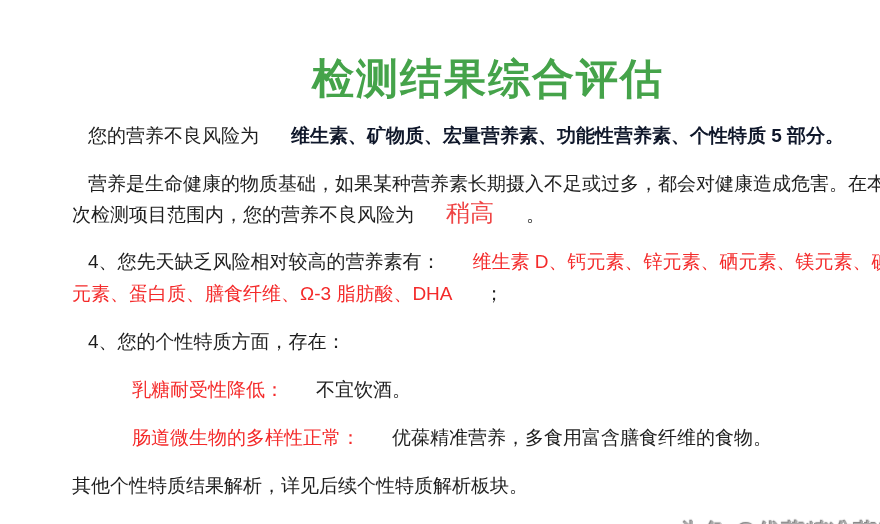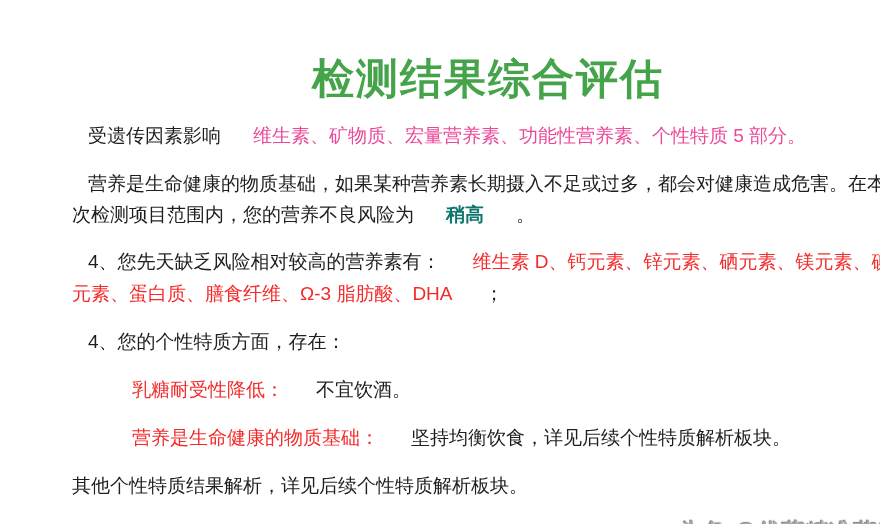--- a/index.html
+++ b/index.html
@@ -15,27 +15,27 @@
     text-align: center;
     color: #45a34a;
     font-size: 42px;
     font-weight: bold;
     letter-spacing: 2px;
     line-height: 50px;
     padding-top: 6px;
     margin-bottom: 12px;
   }
   .line { font-size: 19px; line-height: 32px; }
-  .green { color: #ec4899; }
+  .green { color: #0f172a; font-weight: bold; }
   .red { color: #f42a2a; }
   .para { margin-top: 10px; line-height: 31px; }
   .risk-word {
-    color: #0f766e;
-    font-size: 19px;
-    font-weight: bold;
+    color: #ef4444;
+    font-size: 24px;
+    font-weight: normal;
     line-height: 1;
   }
   .section-intro { margin-top: 34px; }
   .trait { padding-left: 44px; }
   .footer-note { margin-top: 0; }
   .watermark {
     position: absolute;
     right: 10px;
     bottom: 8px;
     font-size: 23px;
@@ -46,33 +46,33 @@
     white-space: nowrap;
   }
 </style>
 </head>
 <body>
 
 <div class="page">
 
   <h1 class="title">检测结果综合评估</h1>
 
-  <p class="line"><span>受遗传因素影响</span><span class="green">维生素、矿物质、宏量营养素、功能性营养素、个性特质 5 部分。</span></p>
+  <p class="line"><span>您的营养不良风险为</span><span class="green">维生素、矿物质、宏量营养素、功能性营养素、个性特质 5 部分。</span></p>
 
   <p class="line para"><span>营养是生命健康的物质基础，如果某种营养素长期摄入不足或过多，都会对健康造成危害。在本次检测项目范围内，您的营养不良风险为</span><span class="risk-word">稍高</span><span>。</span></p>
 
 
   <p class="line"><span>4、您先天缺乏风险相对较高的营养素有：</span><span class="red">维生素 D、钙元素、锌元素、硒元素、镁元素、碘元素、蛋白质、膳食纤维、Ω-3 脂肪酸、DHA</span><span>；</span></p>
 
 
 
   <p class="line"><span>4、您的个性特质方面，存在：</span></p>
 
   <p class="line trait"><span class="red">乳糖耐受性降低：</span><span>不宜饮酒。</span></p>
 
 
-  <p class="line trait"><span class="red">营养是生命健康的物质基础：</span><span>坚持均衡饮食，详见后续个性特质解析板块。</span></p>
+  <p class="line trait"><span class="red">肠道微生物的多样性正常：</span><span>优葆精准营养，多食用富含膳食纤维的食物。</span></p>
 
   <p class="line footer-note">其他个性特质结果解析，详见后续个性特质解析板块。</p>
 
   <div class="watermark">头条 @优葆精准营养</div>
 
 </div>
 
 </body></html>

